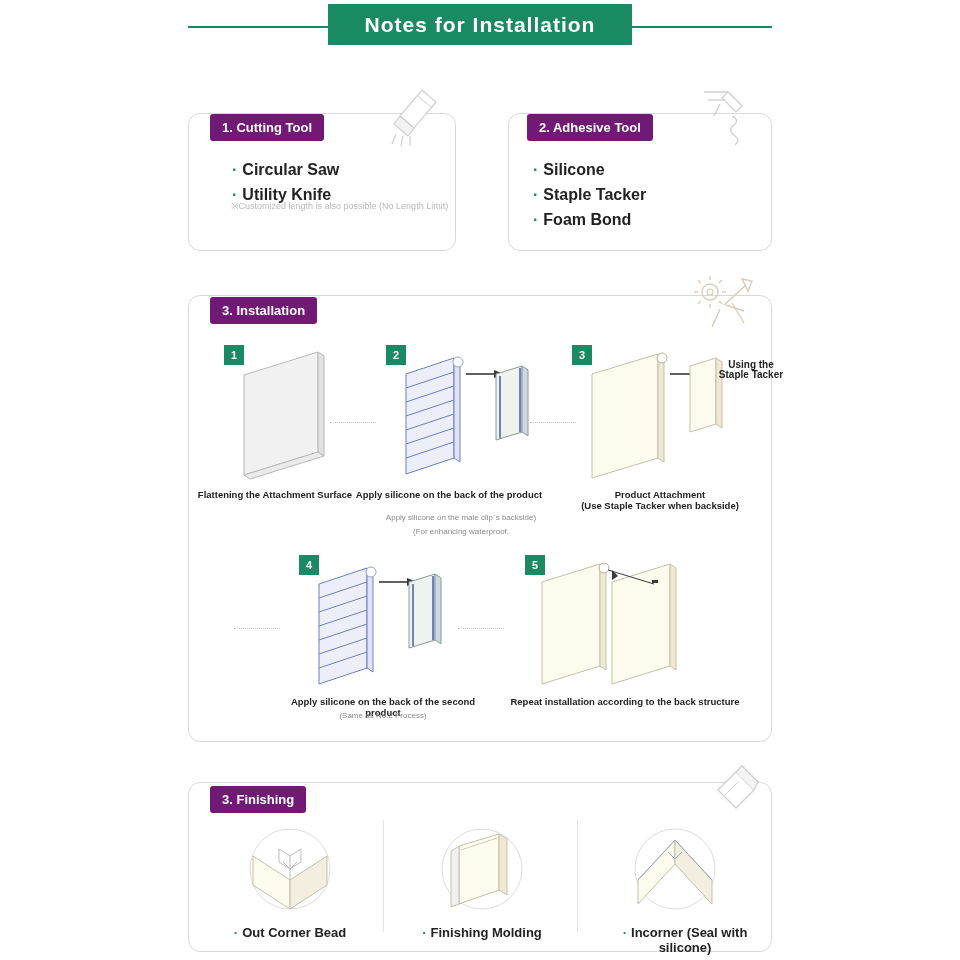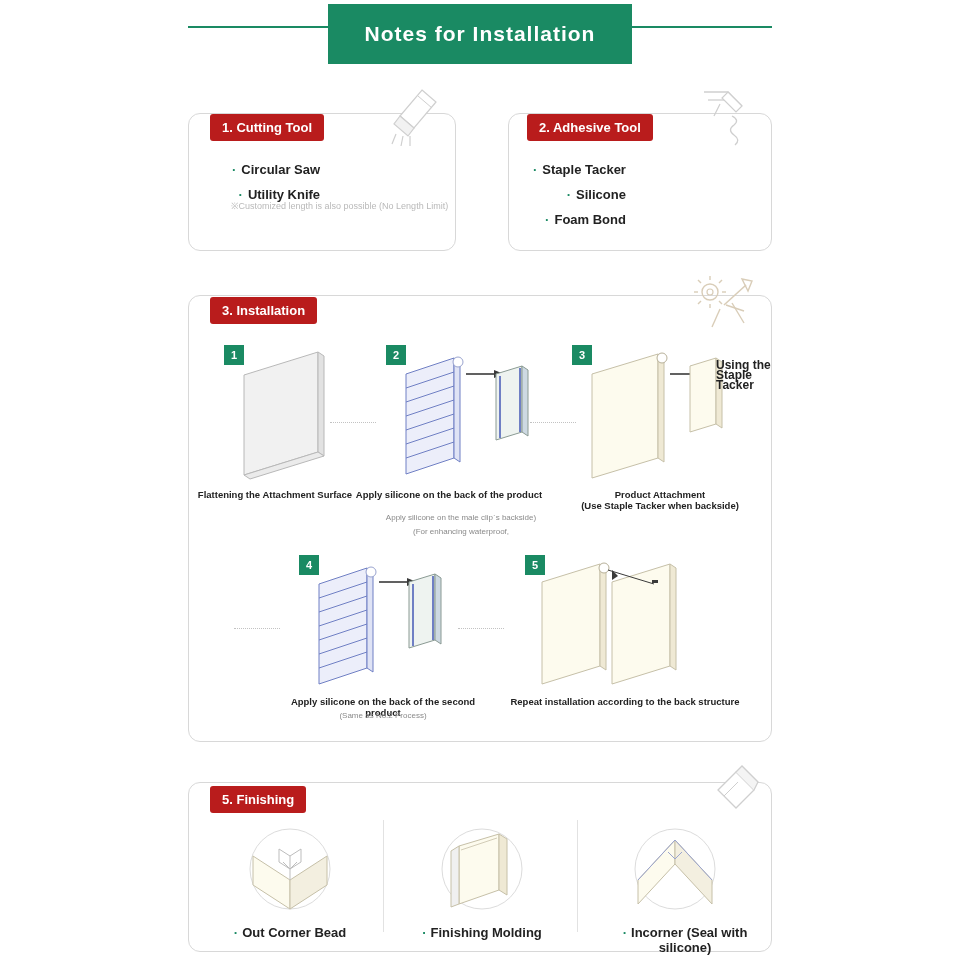--- a/index.html
+++ b/index.html
@@ -12,66 +12,66 @@
     overflow:hidden;
   }
   
   .header{
     position:absolute;left:0;top:0;width:960px;height:70px;
   }
   .header-rule{
     position:absolute;left:188px;top:26px;width:584px;height:2px;background:#1a8a63;
   }
   .header-title{
-    position:absolute;left:328px;top:4px;width:304px;height:60px;
+    position:absolute;left:328px;top:4px;width:304px;height:41px;
     background:#1a8a63;color:#fff;
     font-size:21px;font-weight:bold;letter-spacing:1px;
     display:flex;align-items:center;justify-content:center;
     box-sizing:border-box;
   }
   
   .panel{
     position:absolute;
     border:1px solid #d8d8d8;
     border-radius:12px;
     background:#fff;
     box-sizing:border-box;
   }
   .panel-tab{
     position:absolute;
-    background:#b91c1c;
+    background:#701a75;
     color:#fff;
     font-size:13px;font-weight:bold;
     padding:6px 12px;
     border-radius:3px;
     white-space:nowrap;
   }
   
-  .blist{position:absolute;font-size:13px;color:#222;line-height:18px;text-align:right;}
+  .blist{position:absolute;font-size:16px;color:#222;line-height:18px;}
   .blist div{margin-bottom:7px;font-weight:bold;}
   .blist .dot{color:#1a8a63;margin-right:5px;font-weight:bold;}
   .note-small{
     position:absolute;font-size:9px;color:#b9b9b9;white-space:nowrap;
   }
   
   .cap{
     position:absolute;text-align:center;font-size:9.5px;font-weight:bold;color:#222;
   }
   .cap-sub{
     position:absolute;text-align:center;font-size:8px;color:#8a8a8a;
   }
   .step-num{
     position:absolute;width:20px;height:20px;background:#1a8a63;color:#fff;
     font-size:11px;font-weight:bold;display:flex;align-items:center;justify-content:center;
   }
   .dots{
     position:absolute;height:1px;border-top:1px dotted #c2c2c2;
   }
   .tiny-label{
-    position:absolute;font-size:12px;font-weight:bold;color:#222;text-align:left;line-height:10px;
+    position:absolute;font-size:10px;font-weight:bold;color:#222;text-align:center;line-height:10px;
   }
   
   .fin-cap{
     position:absolute;font-size:13px;font-weight:bold;color:#222;text-align:center;
   }
   .fin-cap .dot{color:#1a8a63;margin-right:4px;}
   .vsep{position:absolute;width:1px;background:#e2e2e2;}
   svg{display:block;overflow:visible;}
   .svgabs{position:absolute;}
 </style>
@@ -112,22 +112,22 @@
   <svg width="62" height="62" viewBox="0 0 62 62">
     <polyline points="6,6 30,6 44,20" fill="none" stroke="#cfcfcf" stroke-width="1.3"></polyline>
     <polyline points="10,14 34,14" fill="none" stroke="#cfcfcf" stroke-width="1.3"></polyline>
     <polygon points="30,6 44,20 38,26 24,12" fill="#fff" stroke="#cfcfcf" stroke-width="1.2"></polygon>
     <path d="M34,30 q8,4 2,9 q-7,5 0,10 q7,5 1,10" fill="none" stroke="#cfcfcf" stroke-width="1.3"></path>
     <line x1="22" y1="18" x2="16" y2="30" stroke="#cfcfcf" stroke-width="1.2"></line>
   </svg>
 </div>
 
 <div class="blist" style="left:533px;top:161px;">
+  <div><span class="dot">·</span><span>Silicone</span></div>
   <div><span class="dot">·</span><span>Staple Tacker</span></div>
-  <div><span class="dot">·</span><span>Silicone</span></div>
   <div><span class="dot">·</span><span>Foam Bond</span></div>
 </div>
 
 <div class="panel" style="left:188px;top:295px;width:584px;height:447px;"></div>
 <div class="panel-tab" style="left:210px;top:297px;">3. Installation</div>
 
 <div class="svgabs" style="left:690px;top:275px;">
   <svg width="70" height="56" viewBox="0 0 70 56">
     <circle cx="20" cy="17" r="8" fill="none" stroke="#d9cdb8" stroke-width="1.4"></circle>
     <circle cx="20" cy="17" r="3" fill="none" stroke="#d9cdb8" stroke-width="1.2"></circle>
@@ -249,21 +249,21 @@
     <polygon points="138,14 144,18 144,120 138,116" fill="#efe9d4" stroke="#c6c0a8" stroke-width="1"></polygon>
     <circle cx="72" cy="18" r="5" fill="#fff" stroke="#b8b19a" stroke-width="1"></circle>
     <line x1="76" y1="20" x2="122" y2="34" stroke="#3a3a3a" stroke-width="1"></line>
     <polygon points="86,26 80,20 80,30" fill="#3a3a3a"></polygon>
     <rect x="120" y="30" width="6" height="3" fill="#3a3a3a"></rect>
   </svg>
 </div>
 <div class="cap" style="left:500px;top:696px;width:250px;">Repeat installation according to the back structure</div>
 
 <div class="panel" style="left:188px;top:782px;width:584px;height:170px;"></div>
-<div class="panel-tab" style="left:210px;top:786px;">5. Finishing</div>
+<div class="panel-tab" style="left:210px;top:786px;">3. Finishing</div>
 
 <div class="svgabs" style="left:708px;top:760px;">
   <svg width="56" height="56" viewBox="0 0 56 56">
     <path d="M10,30 L28,12 L46,30 L28,48 Z" fill="#ffffff" stroke="#cfcfcf" stroke-width="1.3"></path>
     <path d="M28,12 L34,6 L50,22 L46,30" fill="#f4f4f4" stroke="#cfcfcf" stroke-width="1.3"></path>
     <line x1="16" y1="36" x2="30" y2="22" stroke="#cfcfcf" stroke-width="1"></line>
   </svg>
 </div>
 
 <div class="vsep" style="left:383px;top:820px;height:112px;"></div>

